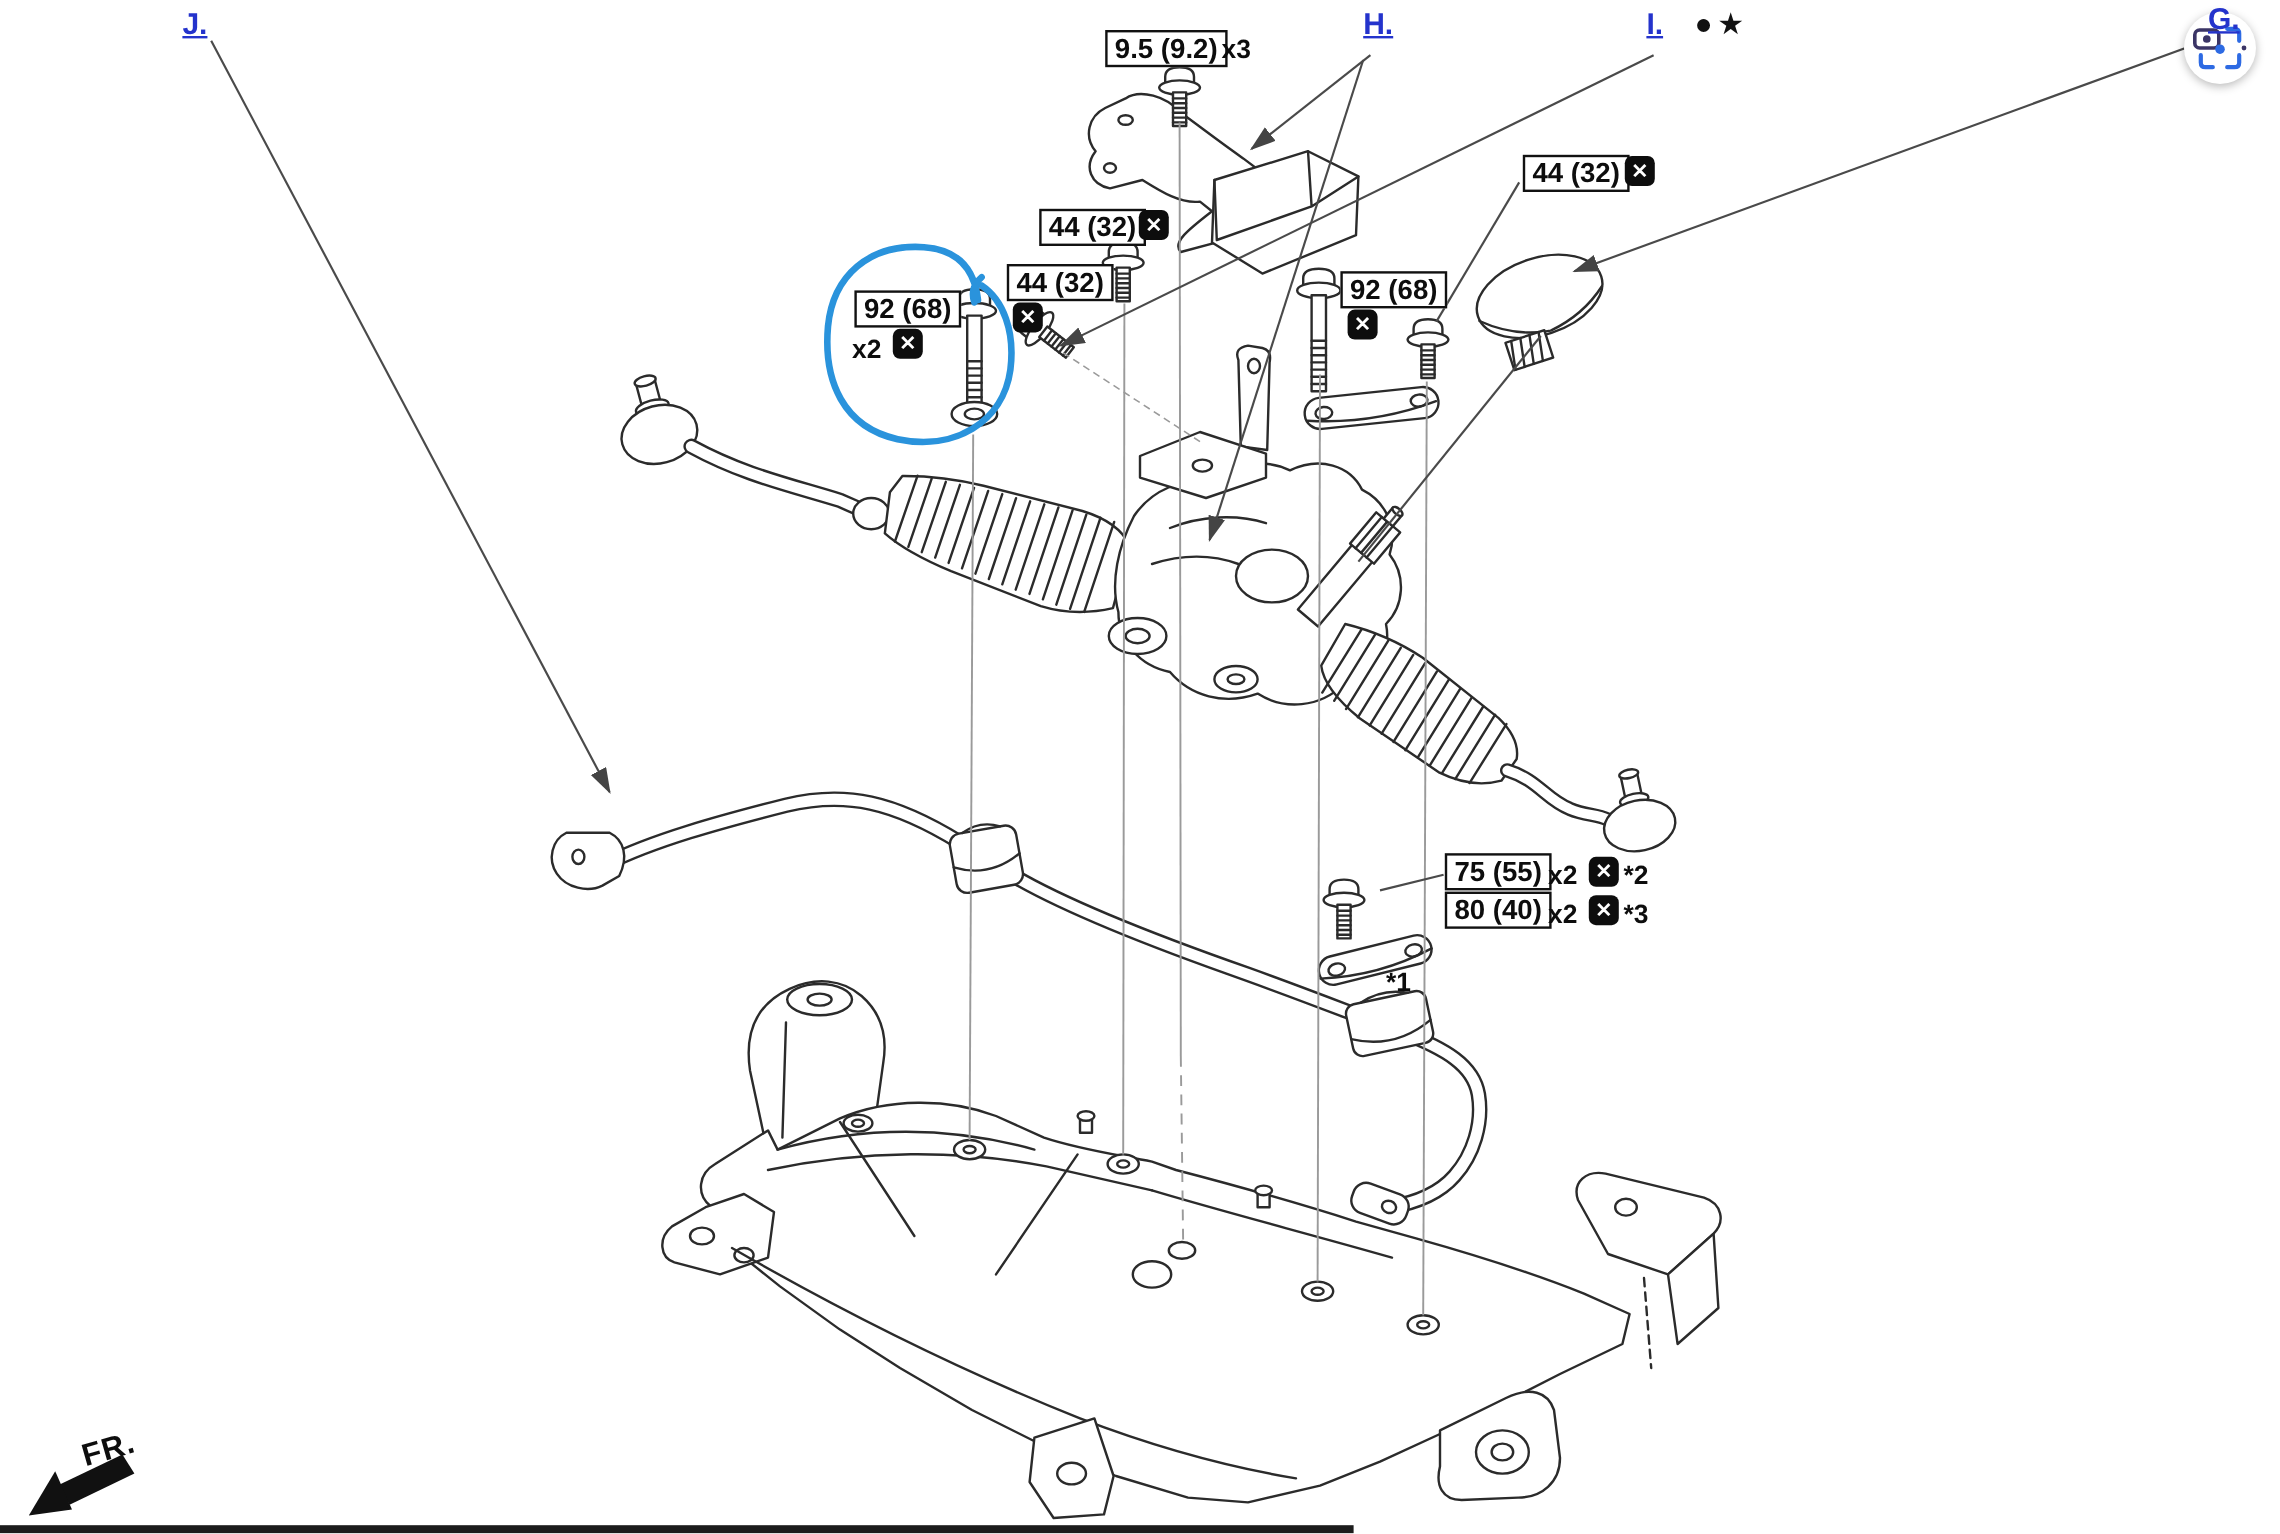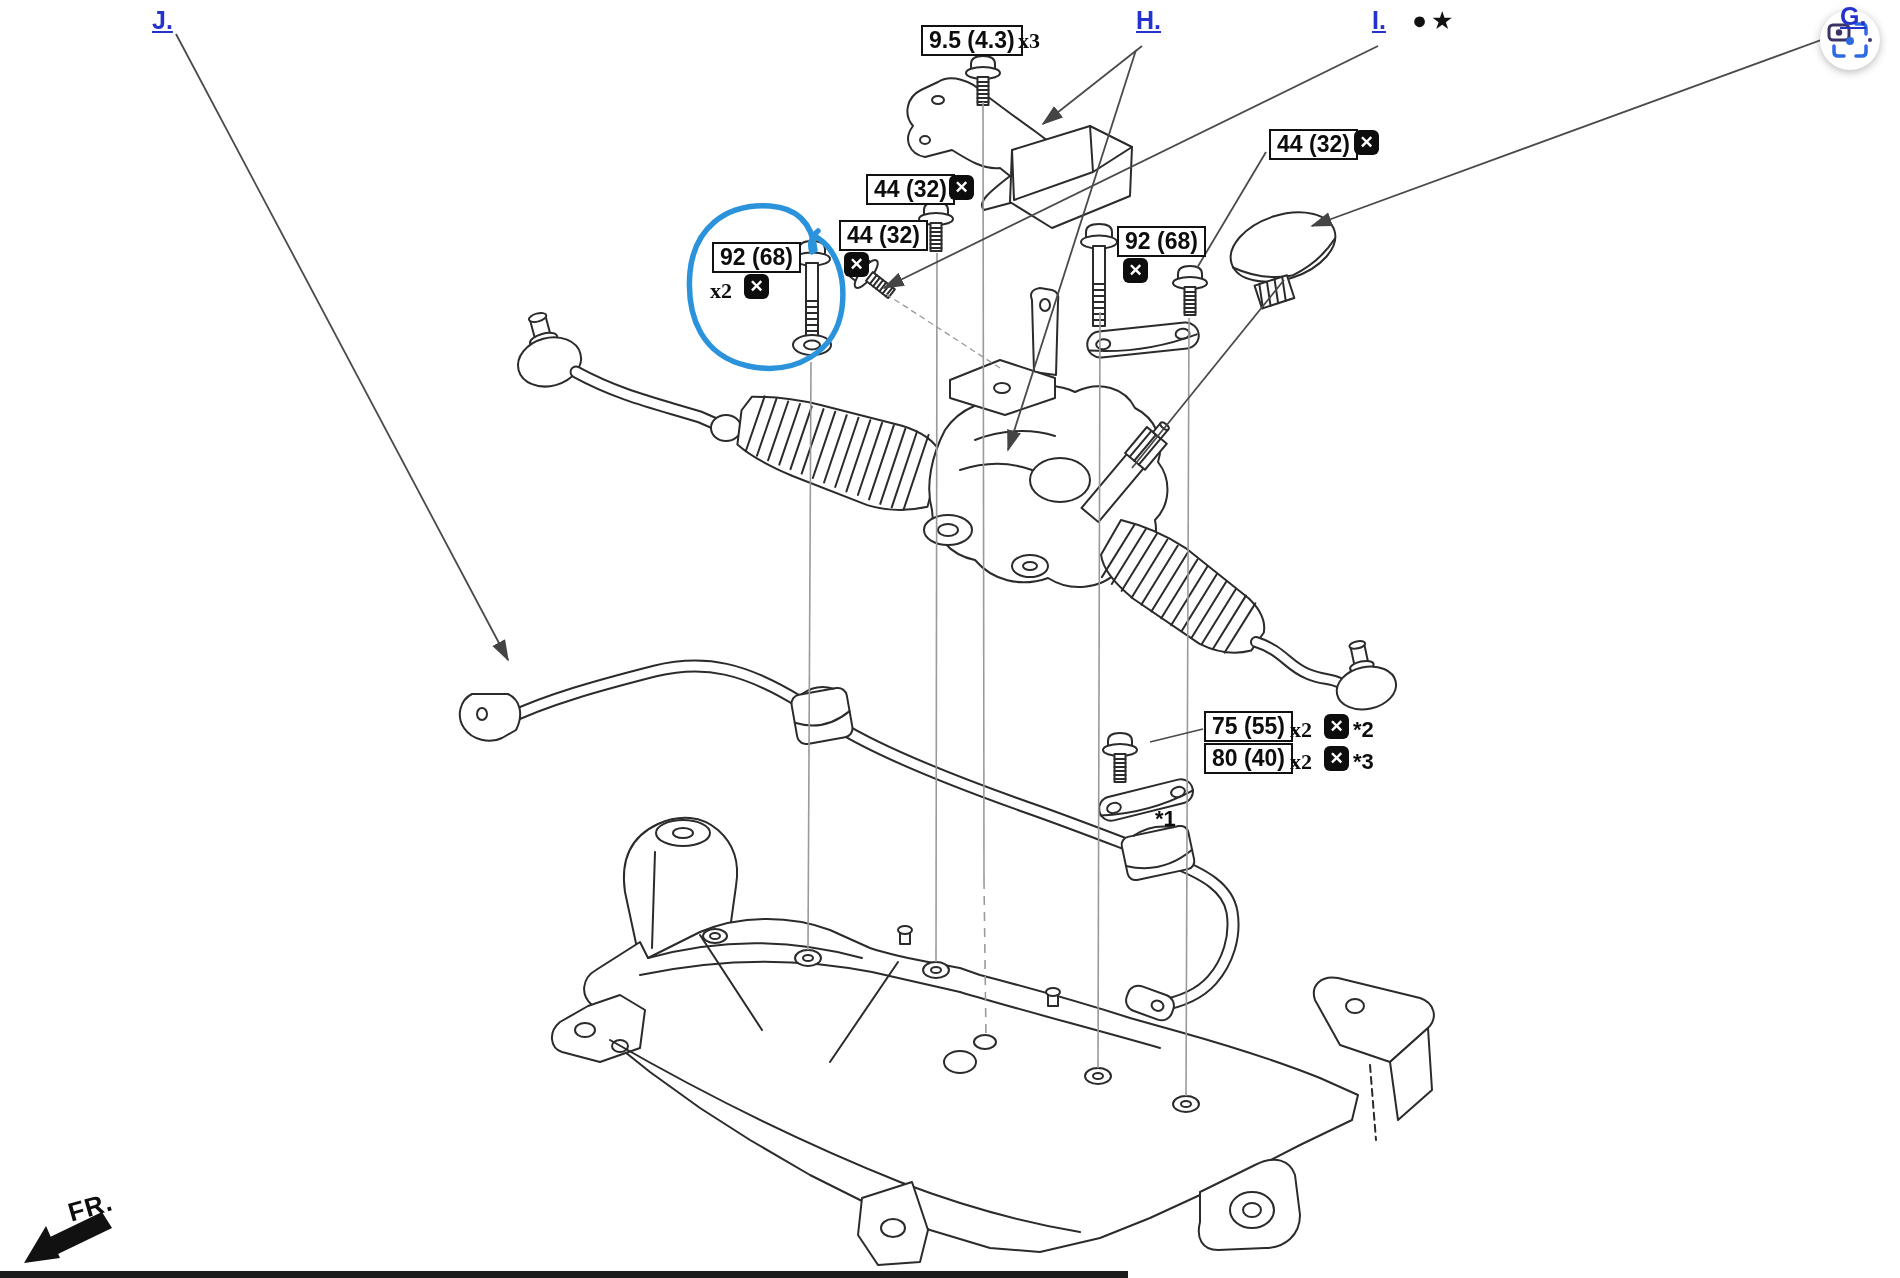--- a/index.html
+++ b/index.html
@@ -10,21 +10,21 @@
   svg{position:absolute;left:0;top:0;}
   .lbl{position:absolute;white-space:nowrap;}
   .link{
     color:#2433cc;font-weight:bold;font-size:25px;text-decoration:underline;
     cursor:pointer;line-height:28px;
   }
   .torque-box{
     border:2.5px solid #111;background:#fff;color:#0d0d0d;
     font-weight:bold;font-size:23px;line-height:27px;padding:0 6px;
   }
-  .qty{font-weight:bold;font-size:22px;color:#0d0d0d;line-height:27px;font-family:Liberation Serif, serif;}
+  .qty{font-weight:bold;font-size:22px;color:#0d0d0d;line-height:27px;}
   .note{font-weight:bold;font-size:22px;color:#0d0d0d;line-height:27px;}
   .xmark{
     position:absolute;width:25px;height:25px;border-radius:6px;background:#0d0d0d;
     color:#fff;font-size:17px;font-weight:bold;display:flex;align-items:center;justify-content:center;
   }
   .marks{font-size:25px;color:#111;letter-spacing:4px;line-height:28px;}
   .note1{font-weight:bold;font-size:22px;color:#0d0d0d;}
   .fr{
     font-weight:bold;font-size:26px;color:#0d0d0d;transform:rotate(-16deg);letter-spacing:1px;
   }
@@ -280,21 +280,21 @@
     </g>
     <g>
       <rect x="9" y="15" width="20" height="15" rx="4" fill="#fff" stroke="#3b3566" stroke-width="3"></rect>
       <circle cx="19" cy="22.5" r="3.2" fill="#3b3566"></circle>
       <circle cx="30" cy="31" r="4" fill="#2d6ae3"></circle>
       <circle cx="50" cy="30" r="2" fill="#3b3566"></circle>
     </g>
   </svg>
 </div>
 
-<div class="lbl torque-box" style="left:921px;top:25px;">9.5 (4.3)</div>
+<div class="lbl torque-box" style="left:921px;top:25px;">9.5 (9.2)</div>
 <div class="lbl qty" style="left:1018px;top:27px;">x3</div>
 
 <div class="lbl torque-box" style="left:866px;top:174px;">44 (32)</div>
 <div class="xmark" style="left:949px;top:175px;">✕</div>
 
 <div class="lbl torque-box" style="left:839px;top:220px;">44 (32)</div>
 <div class="xmark" style="left:844px;top:252px;">✕</div>
 
 <div class="lbl torque-box" style="left:712px;top:242px;">92 (68)</div>
 <div class="lbl qty" style="left:710px;top:277px;">x2</div>

